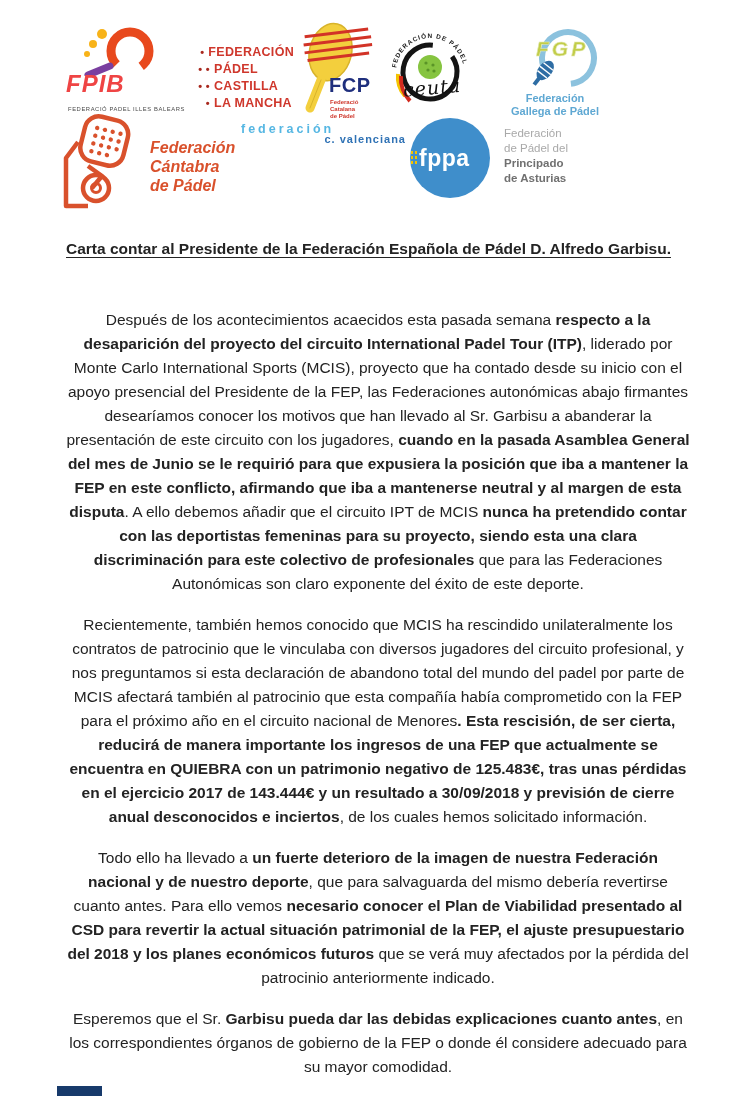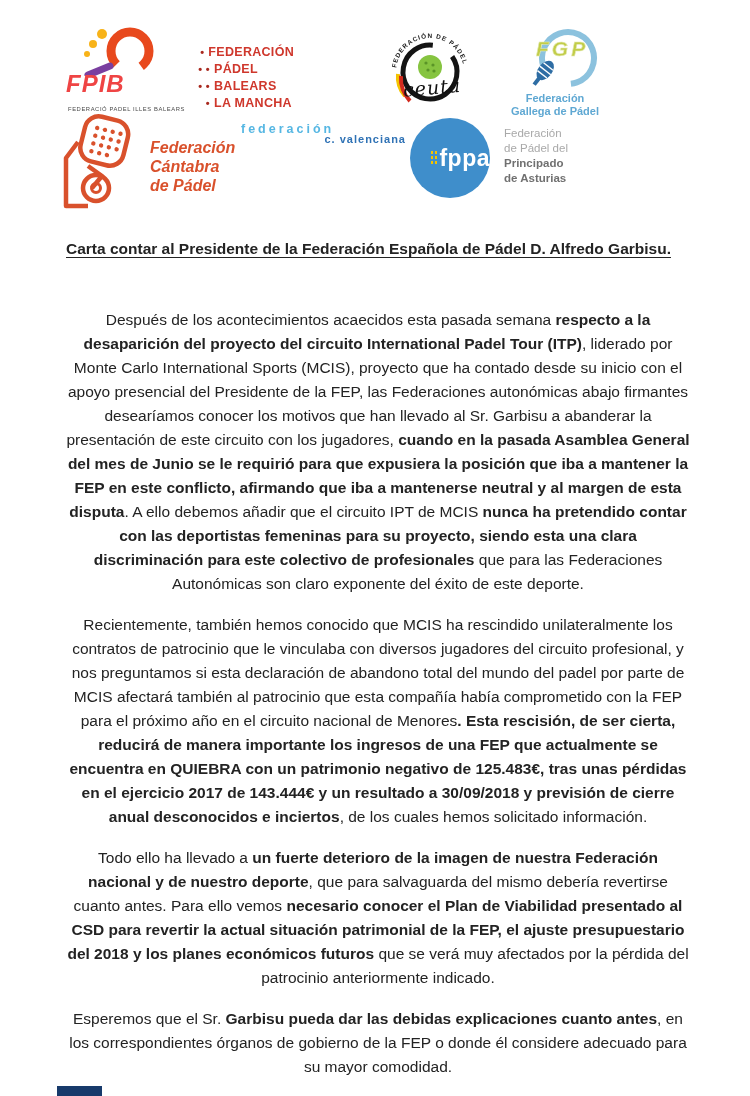--- a/index.html
+++ b/index.html
@@ -51,21 +51,21 @@
   
   .valenciana{left:238px; top:122px; width:168px; height:80px;}
   .val-top{font-size:12.5px; font-weight:bold; color:#56b7e3; letter-spacing:3px; margin-left:3px;}
   .val-word{font-size:40px; font-weight:900; line-height:36px; letter-spacing:-1px; margin-top:1px;}
   .val-word span.dot{display:inline-block; font-size:18px; vertical-align:6px; letter-spacing:0;}
   .val-bottom{font-size:11px; font-weight:bold; color:#2f72b5; text-align:right; margin-top:-3px; letter-spacing:1px;}
 
   
   .fppa{left:410px; top:116px; width:172px; height:98px;}
   .fppa-circle{position:absolute; left:0; top:2px; width:80px; height:80px; border-radius:50%;
-    background:#3f8ecb; display:flex; align-items:center; justify-content:flex-end;}
+    background:#3f8ecb; display:flex; align-items:center; justify-content:flex-start;}
   .fppa-dots{width:7px; height:16px; margin-right:2px;
     background-image:radial-gradient(#f4c400 1.1px, transparent 1.3px); background-size:4px 5px;}
   .fppa-abbr{color:#fff; font-size:23px; font-weight:bold; letter-spacing:.5px;}
   .fppa-cap{position:absolute; left:94px; top:10px; font-size:11.5px; line-height:15px;}
   .fppa-cap .light{color:#a9a9a9;}
   .fppa-cap .dark{color:#707070; font-weight:bold;}
 
   
   .bottom-bar{position:absolute; left:57px; top:1086px; width:45px; height:10px; background:#173a6b;}
 </style>
@@ -90,28 +90,48 @@
       <div class="clm-row">
         <span class="bullets">•</span>
         <span>FEDERACIÓN</span>
       </div>
       <div class="clm-row">
         <span class="bullets">• •</span>
         <span>PÁDEL</span>
       </div>
       <div class="clm-row">
         <span class="bullets">• •</span>
-        <span>BALEARS</span>
+        <span>CASTILLA</span>
       </div>
       <div class="clm-row">
         <span class="bullets">•</span>
         <span>LA MANCHA</span>
       </div>
     </div>
 
+  <div class="logo fcp">
+    <svg width="92" height="104" viewBox="0 0 92 104">
+      <g transform="rotate(14 44 34)">
+        <ellipse cx="44" cy="32" rx="21" ry="29" fill="#f3cf3d" stroke="#d8b32a" stroke-width="1.5"></ellipse>
+      </g>
+      <g stroke="#d23327" stroke-width="3" transform="rotate(-7 50 26)">
+        <line x1="20" y1="13" x2="84" y2="13"></line>
+        <line x1="18" y1="21" x2="86" y2="21"></line>
+        <line x1="18" y1="29" x2="86" y2="29"></line>
+        <line x1="20" y1="37" x2="82" y2="37"></line>
+      </g>
+      <line x1="35" y1="60" x2="24" y2="88" stroke="#f3cf3d" stroke-width="9" stroke-linecap="round"></line>
+      <line x1="35" y1="60" x2="24" y2="88" stroke="#d8b32a" stroke-width="1" stroke-linecap="round"></line>
+    </svg>
+    <div class="fcp-abbr">FCP</div>
+    <div class="fcp-cap">
+      <div>Federació Catalana</div>
+      <div>de Pádel</div>
+    </div>
+  </div>
 
   <div class="logo ceuta">
     <svg width="94" height="92" viewBox="0 0 94 92">
       <defs>
           <path id="arcTop" d="M 13,48 A 34,34 0 0 1 81,48" fill="none"></path>
         </defs>
       <circle cx="47" cy="48" r="27" fill="none" stroke="#141414" stroke-width="5" stroke-dasharray="146 24" transform="rotate(-35 47 48)"></circle>
       <circle cx="47" cy="43" r="12" fill="#86c440"></circle>
       <circle cx="43" cy="39" r="1.6" fill="#5a9427"></circle>
       <circle cx="50" cy="41" r="1.6" fill="#5a9427"></circle>

